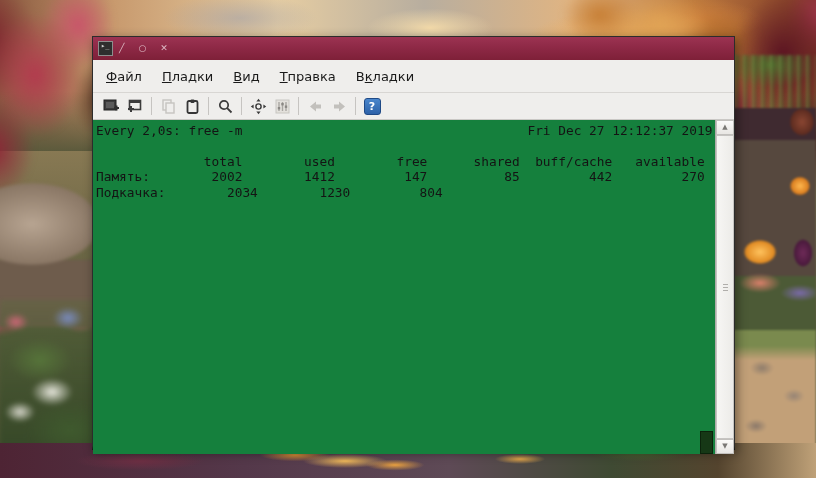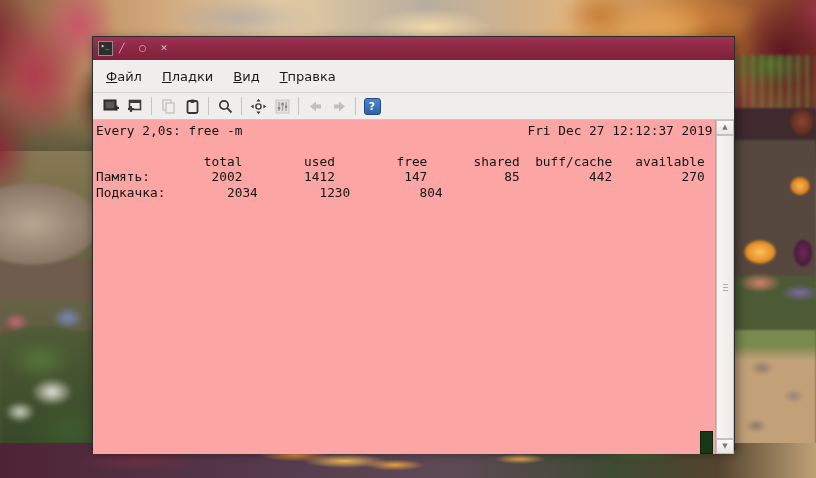--- a/index.html
+++ b/index.html
@@ -109,21 +109,21 @@
   .menu-item{padding:3px 9px;white-space:nowrap;}
   .accel{text-decoration:underline;}
   .toolbar{height:27px;display:flex;align-items:center;padding:0 6px;background:#efeeec;
     border-bottom:1px solid #cac8c5;}
   .tb-icon{width:24px;height:22px;display:flex;align-items:center;justify-content:center;flex:none;}
   .tb-sep{width:1px;height:18px;background:#c6c4c1;margin:0 4px;flex:none;}
   .help-btn{width:17px;height:17px;border-radius:3px;background:linear-gradient(180deg,#4a86cc,#2d62a8);
     border:1px solid #1f4a86;color:#fff;font-weight:bold;font-size:11px;
     display:flex;align-items:center;justify-content:center;}
   
-  .term-wrap{position:relative;height:334px;background:#fca5a5;display:flex;}
+  .term-wrap{position:relative;height:334px;background:#15803d;display:flex;}
   .term{flex:1;margin:0;padding:3px 0 0 3px;overflow:hidden;
     font-family:"DejaVu Sans Mono","Liberation Mono",monospace;
     font-size:12.8px;line-height:15.4px;color:#141414;}
   .tline{white-space:pre;height:15.4px;}
   .cursor{position:absolute;right:21px;bottom:0;width:13px;height:23px;
     background:#163816;border:1px solid #0b230b;}
   .scrollbar{width:19px;flex:none;background:#f0efed;border-left:1px solid #aeaca9;
     display:flex;flex-direction:column;}
   .sb-btn{height:15px;flex:none;background:linear-gradient(180deg,#fbfaf9,#e8e6e3);
     border:1px solid #c2c0bd;display:flex;align-items:center;justify-content:center;
@@ -161,20 +161,21 @@
         <span class="win-btn">○</span>
         <span class="win-btn">✕</span>
       </div>
     </div>
 
     <div class="menubar">
       <div class="menu-item"><span></span><span class="accel">Ф</span><span>айл</span></div>
       <div class="menu-item"><span></span><span class="accel">П</span><span>ладки</span></div>
       <div class="menu-item"><span></span><span class="accel">В</span><span>ид</span></div>
       <div class="menu-item"><span></span><span class="accel">Т</span><span>правка</span></div>
+      <div class="menu-item"><span>В</span><span class="accel">к</span><span>ладки</span></div>
     </div>
 
     <div class="toolbar">
       <div class="tb-icon">
         <svg width="17" height="17" viewBox="0 0 17 17">
             <rect x="1" y="2" width="12" height="10" fill="#3c3c3c" stroke="#222"></rect>
             <rect x="3" y="4" width="8" height="6" fill="#5a5a5a"></rect>
             <rect x="11" y="9" width="5" height="2" fill="#2e2e2e"></rect>
             <rect x="12.5" y="7.5" width="2" height="5" fill="#2e2e2e"></rect>
           </svg>

